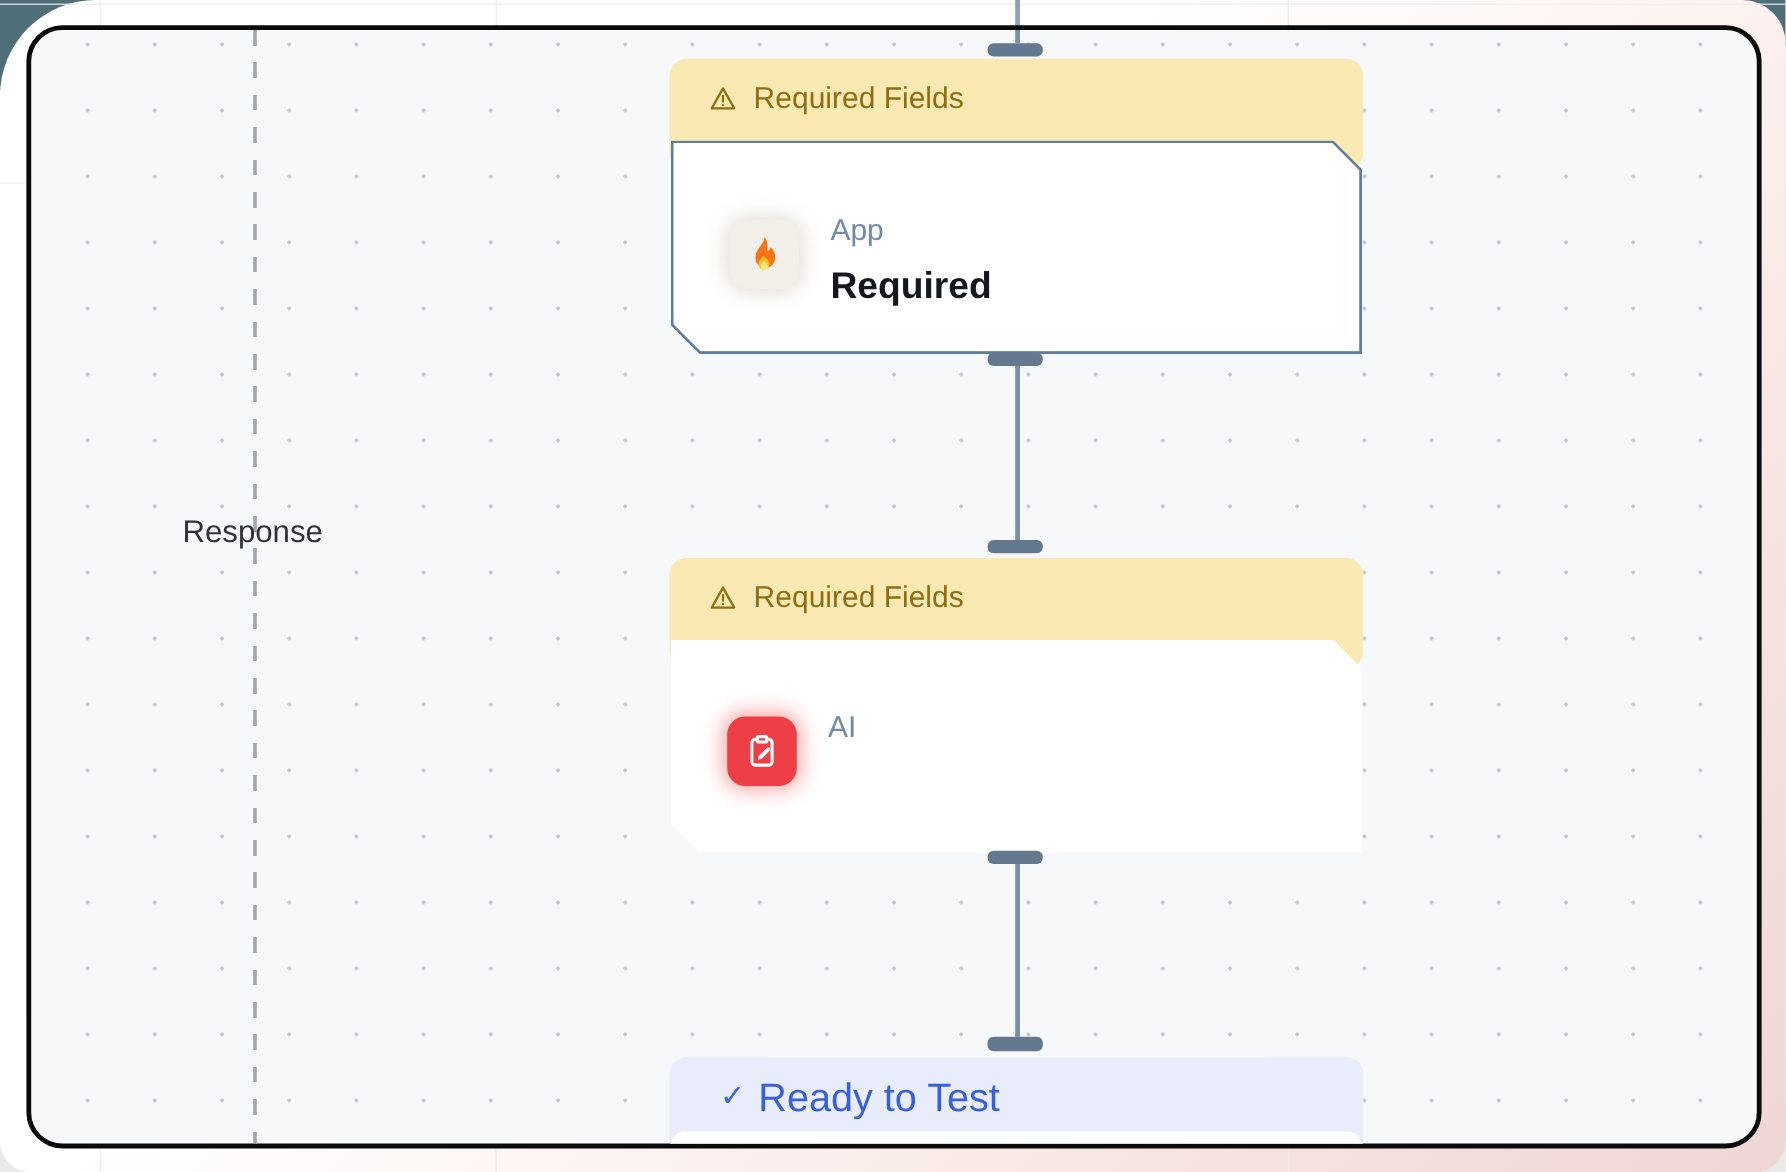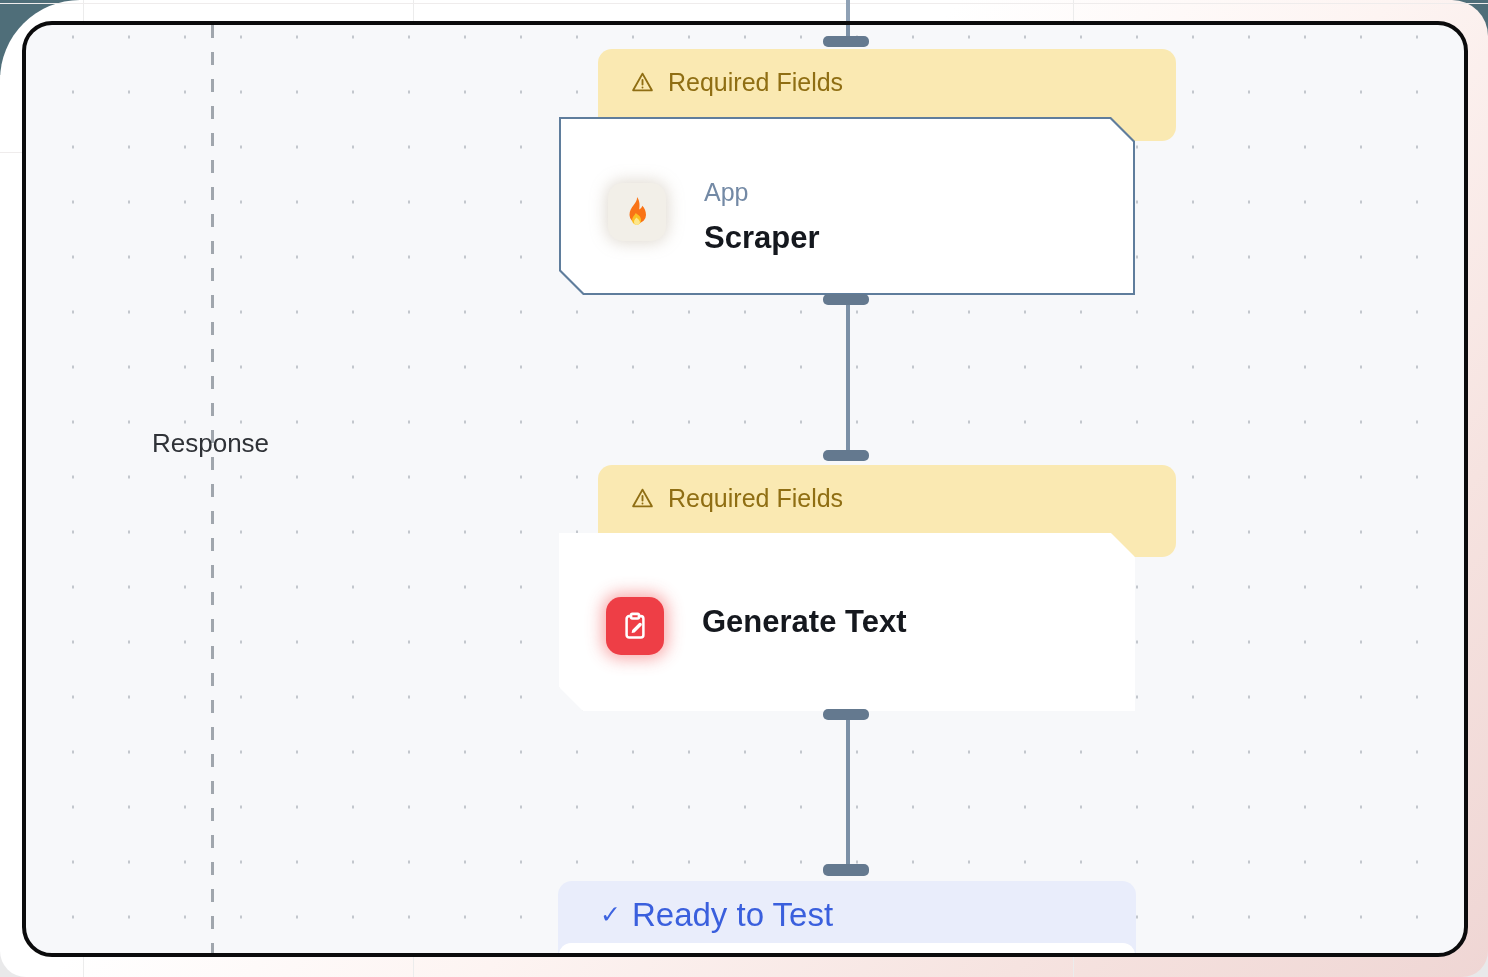--- a/index.html
+++ b/index.html
@@ -50,42 +50,42 @@
     position: absolute; left: 797px; width: 46px; height: 11px;
     background: #64798f; border-radius: 5px; z-index: 4;
   }
 
   .node { position: absolute; left: 532px; width: 578px; z-index: 2; }
 
   .banner {
     position: absolute; left: 0; top: 0; width: 578px; height: 92px;
     border-radius: 14px;
   }
-  .banner-warning { background: #fae9b2; margin-left: 40px; }
+  .banner-warning { background: #fae9b2; }
   .banner-ready { background: #e9edfb; }
   .banner-row { display: flex; align-items: center; gap: 13px; height: 67px; padding-left: 32px; }
   .banner-ready .banner-row { padding-left: 42px; gap: 11px; }
   .banner-warning-text { font-size: 25px; font-weight: 500; color: #8f6e13; }
   .banner-ready-text { font-size: 33px; font-weight: 500; color: #3a5fdd; }
   .check-glyph { font-size: 25px; font-weight: 600; color: #3d63e0; line-height: 1; }
 
   .card {
     position: absolute; left: 1px; top: 68px; width: 576px; height: 178px;
     clip-path: polygon(0 0, calc(100% - 24px) 0, 100% 24px, 100% 100%, 24px 100%, 0 calc(100% - 24px));
     background: #ffffff;
   }
   .card-bordered { background: #5f7d9c; }
   .card-bordered .card-inner {
     position: absolute; inset: 2px; background: #ffffff;
     clip-path: polygon(0 0, calc(100% - 23px) 0, 100% 23px, 100% 100%, 23px 100%, 0 calc(100% - 23px));
   }
   .card-plain { box-shadow: 0 3px 8px rgba(71,85,105,0.15); }
   .card-inner { position: absolute; inset: 0; }
 
-  .card-content { position: absolute; left: 47px; top: 58px; display: flex; gap: 38px; }
+  .card-content { position: absolute; left: 47px; top: 58px; display: flex; gap: 26px; }
   .app-icon-box {
     width: 58px; height: 58px; border-radius: 15px; margin-top: 6px;
     display: flex; align-items: center; justify-content: center;
   }
   .fire-box { background: #f2efe8; box-shadow: 0 0 16px 2px rgba(166,150,122,0.35); }
   .ai-box { background: #ee3e46; box-shadow: 0 0 16px 4px rgba(239,68,68,0.45); }
   .card-text-col { display: flex; flex-direction: column; }
   .node-label { font-size: 25px; line-height: 30px; color: #7389a5; font-weight: 400; }
   .node-title { font-size: 31px; line-height: 38px; color: #15181e; font-weight: 600; margin-top: 12px; }
 
@@ -135,21 +135,21 @@
           <div class="card-content">
             <div class="app-icon-box fire-box">
               <svg width="36" height="36" viewBox="0 0 24 24">
                 <path d="M12 2c.5 4-5 6.5-5 12a5.5 5.5 0 0 0 11 0c0-2.6-1-4.6-2.5-6.1-.3 1.2-1 2-2 2.4C13.8 8 14 4.5 12 2z" fill="#f97316"></path>
                 <path d="M12 20.6a3.3 3.3 0 0 1-3.3-3.3c0-2 1.7-3.1 2.5-4.7.9 1 2 1.2 2.6 2.3.5.8.9 1.6.9 2.4a3.3 3.3 0 0 1-2.7 3.3z" fill="#fbbf24"></path>
                 <path d="M12 20.6a2 2 0 0 1-2-2c0-1.2 1-1.9 1.6-2.9.6.7 1.4 1 1.8 1.8.3.5.6 1 .6 1.4a2 2 0 0 1-2 1.7z" fill="#fde68a"></path>
               </svg>
             </div>
             <div class="card-text-col">
               <span class="node-label">App</span>
-              <span class="node-title">Scraper</span>
+              <span class="node-title">Required</span>
             </div>
           </div>
         </div>
       </div>
     </div>
 
     <div class="handle" style="top:269px"></div>
     <div class="edge-line" style="top:280px;height:147px"></div>
     <div class="handle" style="top:425px"></div>
 
@@ -168,21 +168,21 @@
         <div class="card-inner">
           <div class="card-content">
             <div class="app-icon-box ai-box">
               <svg width="32" height="32" viewBox="0 0 24 24" fill="none" stroke="#ffffff" stroke-width="1.9" stroke-linecap="round" stroke-linejoin="round">
                 <path d="M9 4.6 H7.6 A1.9 1.9 0 0 0 5.7 6.5 v12.3 a1.9 1.9 0 0 0 1.9 1.9 h8.8 a1.9 1.9 0 0 0 1.9 -1.9 V6.5 a1.9 1.9 0 0 0 -1.9 -1.9 H15"></path>
                 <rect x="9" y="2.9" width="6" height="3.4" rx="1"></rect>
                 <path d="M9.5 17.2 l.4 -2.2 5.2 -5.2 a1.3 1.3 0 0 1 1.8 1.8 l-5.2 5.2 -2.2 .4z" fill="#ffffff" stroke="none"></path>
               </svg>
             </div>
             <div class="card-text-col">
-              <span class="node-title">Generate Text</span>
+              <span class="node-label">AI</span>
             </div>
           </div>
         </div>
       </div>
     </div>
 
     <div class="handle" style="top:684px"></div>
     <div class="edge-line" style="top:695px;height:144px"></div>
     <div class="handle" style="top:839px;height:12px"></div>
 

